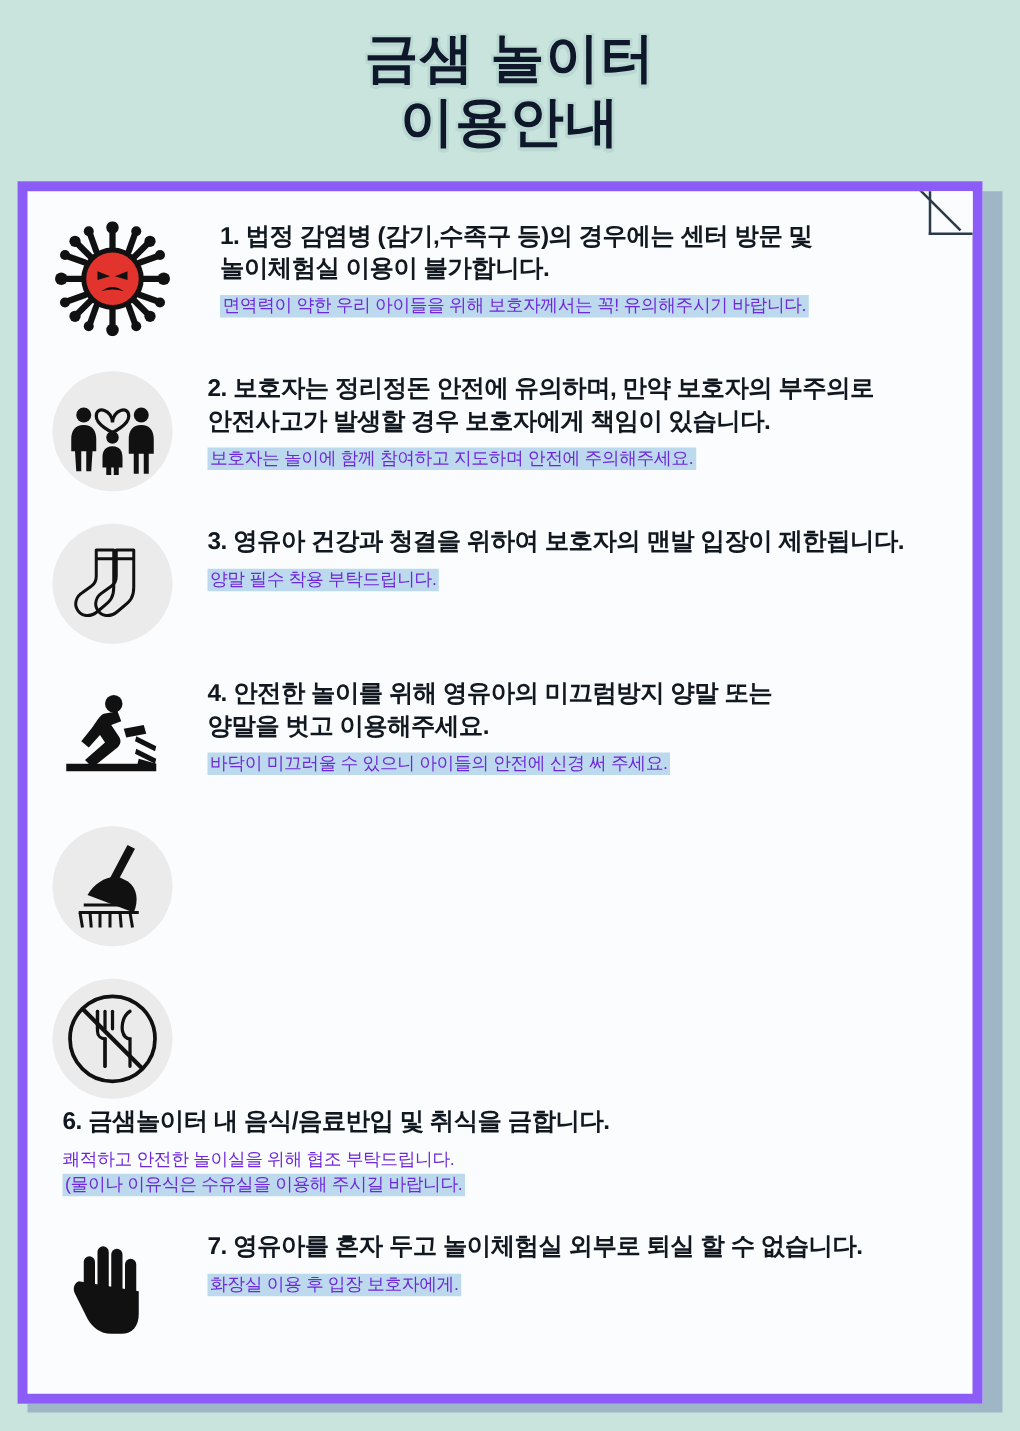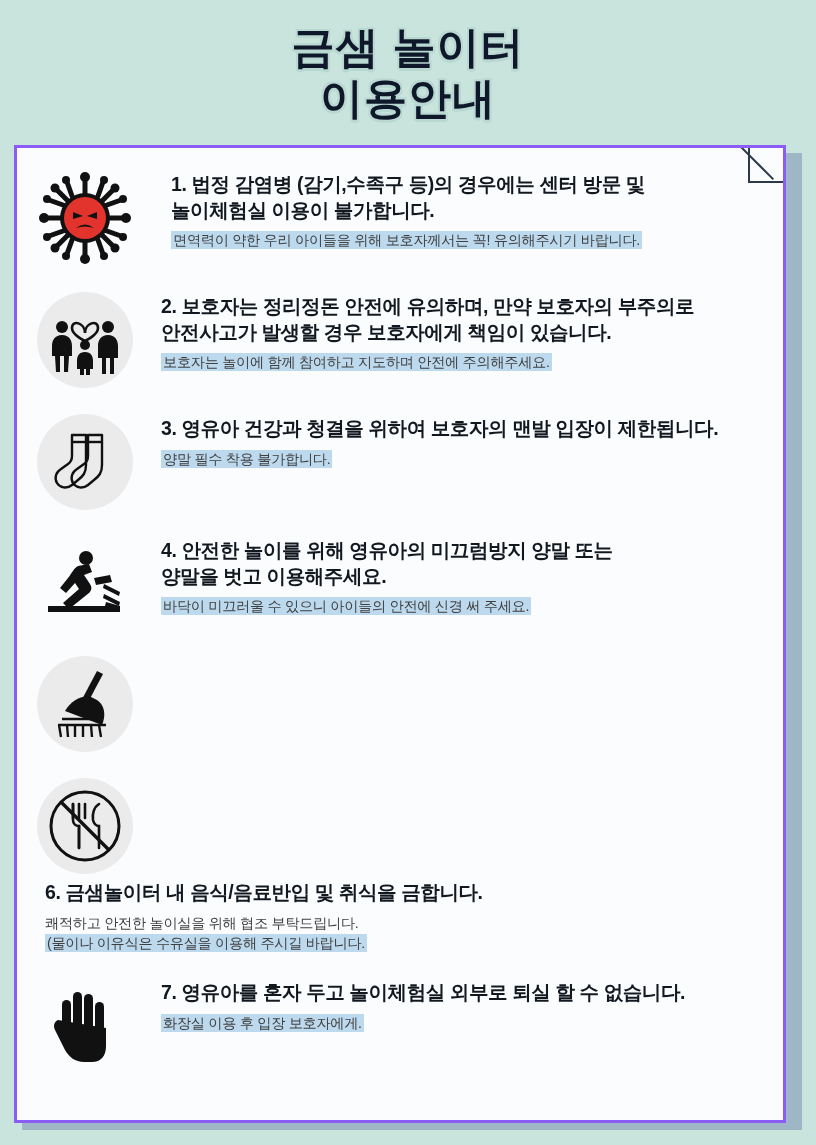--- a/index.html
+++ b/index.html
@@ -53,21 +53,21 @@
     bottom: 0px;
     background: #9fb6c6;
   }
   .card {
     position: absolute;
     left: 0;
     top: 0;
     width: 772px;
     height: 978px;
     background: #fbfcfd;
-    border: 3px solid #8b5cf6;
+    border: 8px solid #8b5cf6;
     box-sizing: border-box;
     overflow: hidden;
   }
   
   .fold {
     position: absolute;
     right: -1px;
     top: -1px;
     width: 34px;
     height: 34px;
@@ -142,21 +142,21 @@
     color: #121820;
     line-height: 1.32;
     letter-spacing: -0.4px;
     margin: 0;
   }
   .main-line .num {
     font-weight: bold;
   }
   .sub-line {
     font-size: 14.2px;
-    color: #404040;
+    color: #6d28d9;
     line-height: 1.45;
     letter-spacing: -0.3px;
     margin-top: 7px;
   }
   .hl {
     background: #bcd9ee;
     padding: 1px 2px;
     box-decoration-break: clone;
     -webkit-box-decoration-break: clone;
   }
@@ -292,21 +292,21 @@
                 </g>
               </svg>
             </div>
           </div>
           <div class="text-cell">
             <div class="main-line indent-2">
               <span class="num">3.</span>
               <span>영유아 건강과 청결을 위하여 보호자의 맨발 입장이 제한됩니다.</span>
             </div>
             <div class="sub-line indent-2">
-              <span class="hl">양말 필수 착용 불가합니다.</span>
+              <span class="hl">양말 필수 착용 부탁드립니다.</span>
             </div>
           </div>
         </div>
 
         <div class="row r4">
           <div class="icon-cell">
             <div class="icon-circle plain">
               <svg width="86" height="80" viewBox="0 0 86 80">
                 <g fill="#111">
                   <circle cx="44" cy="14" r="7"></circle>

